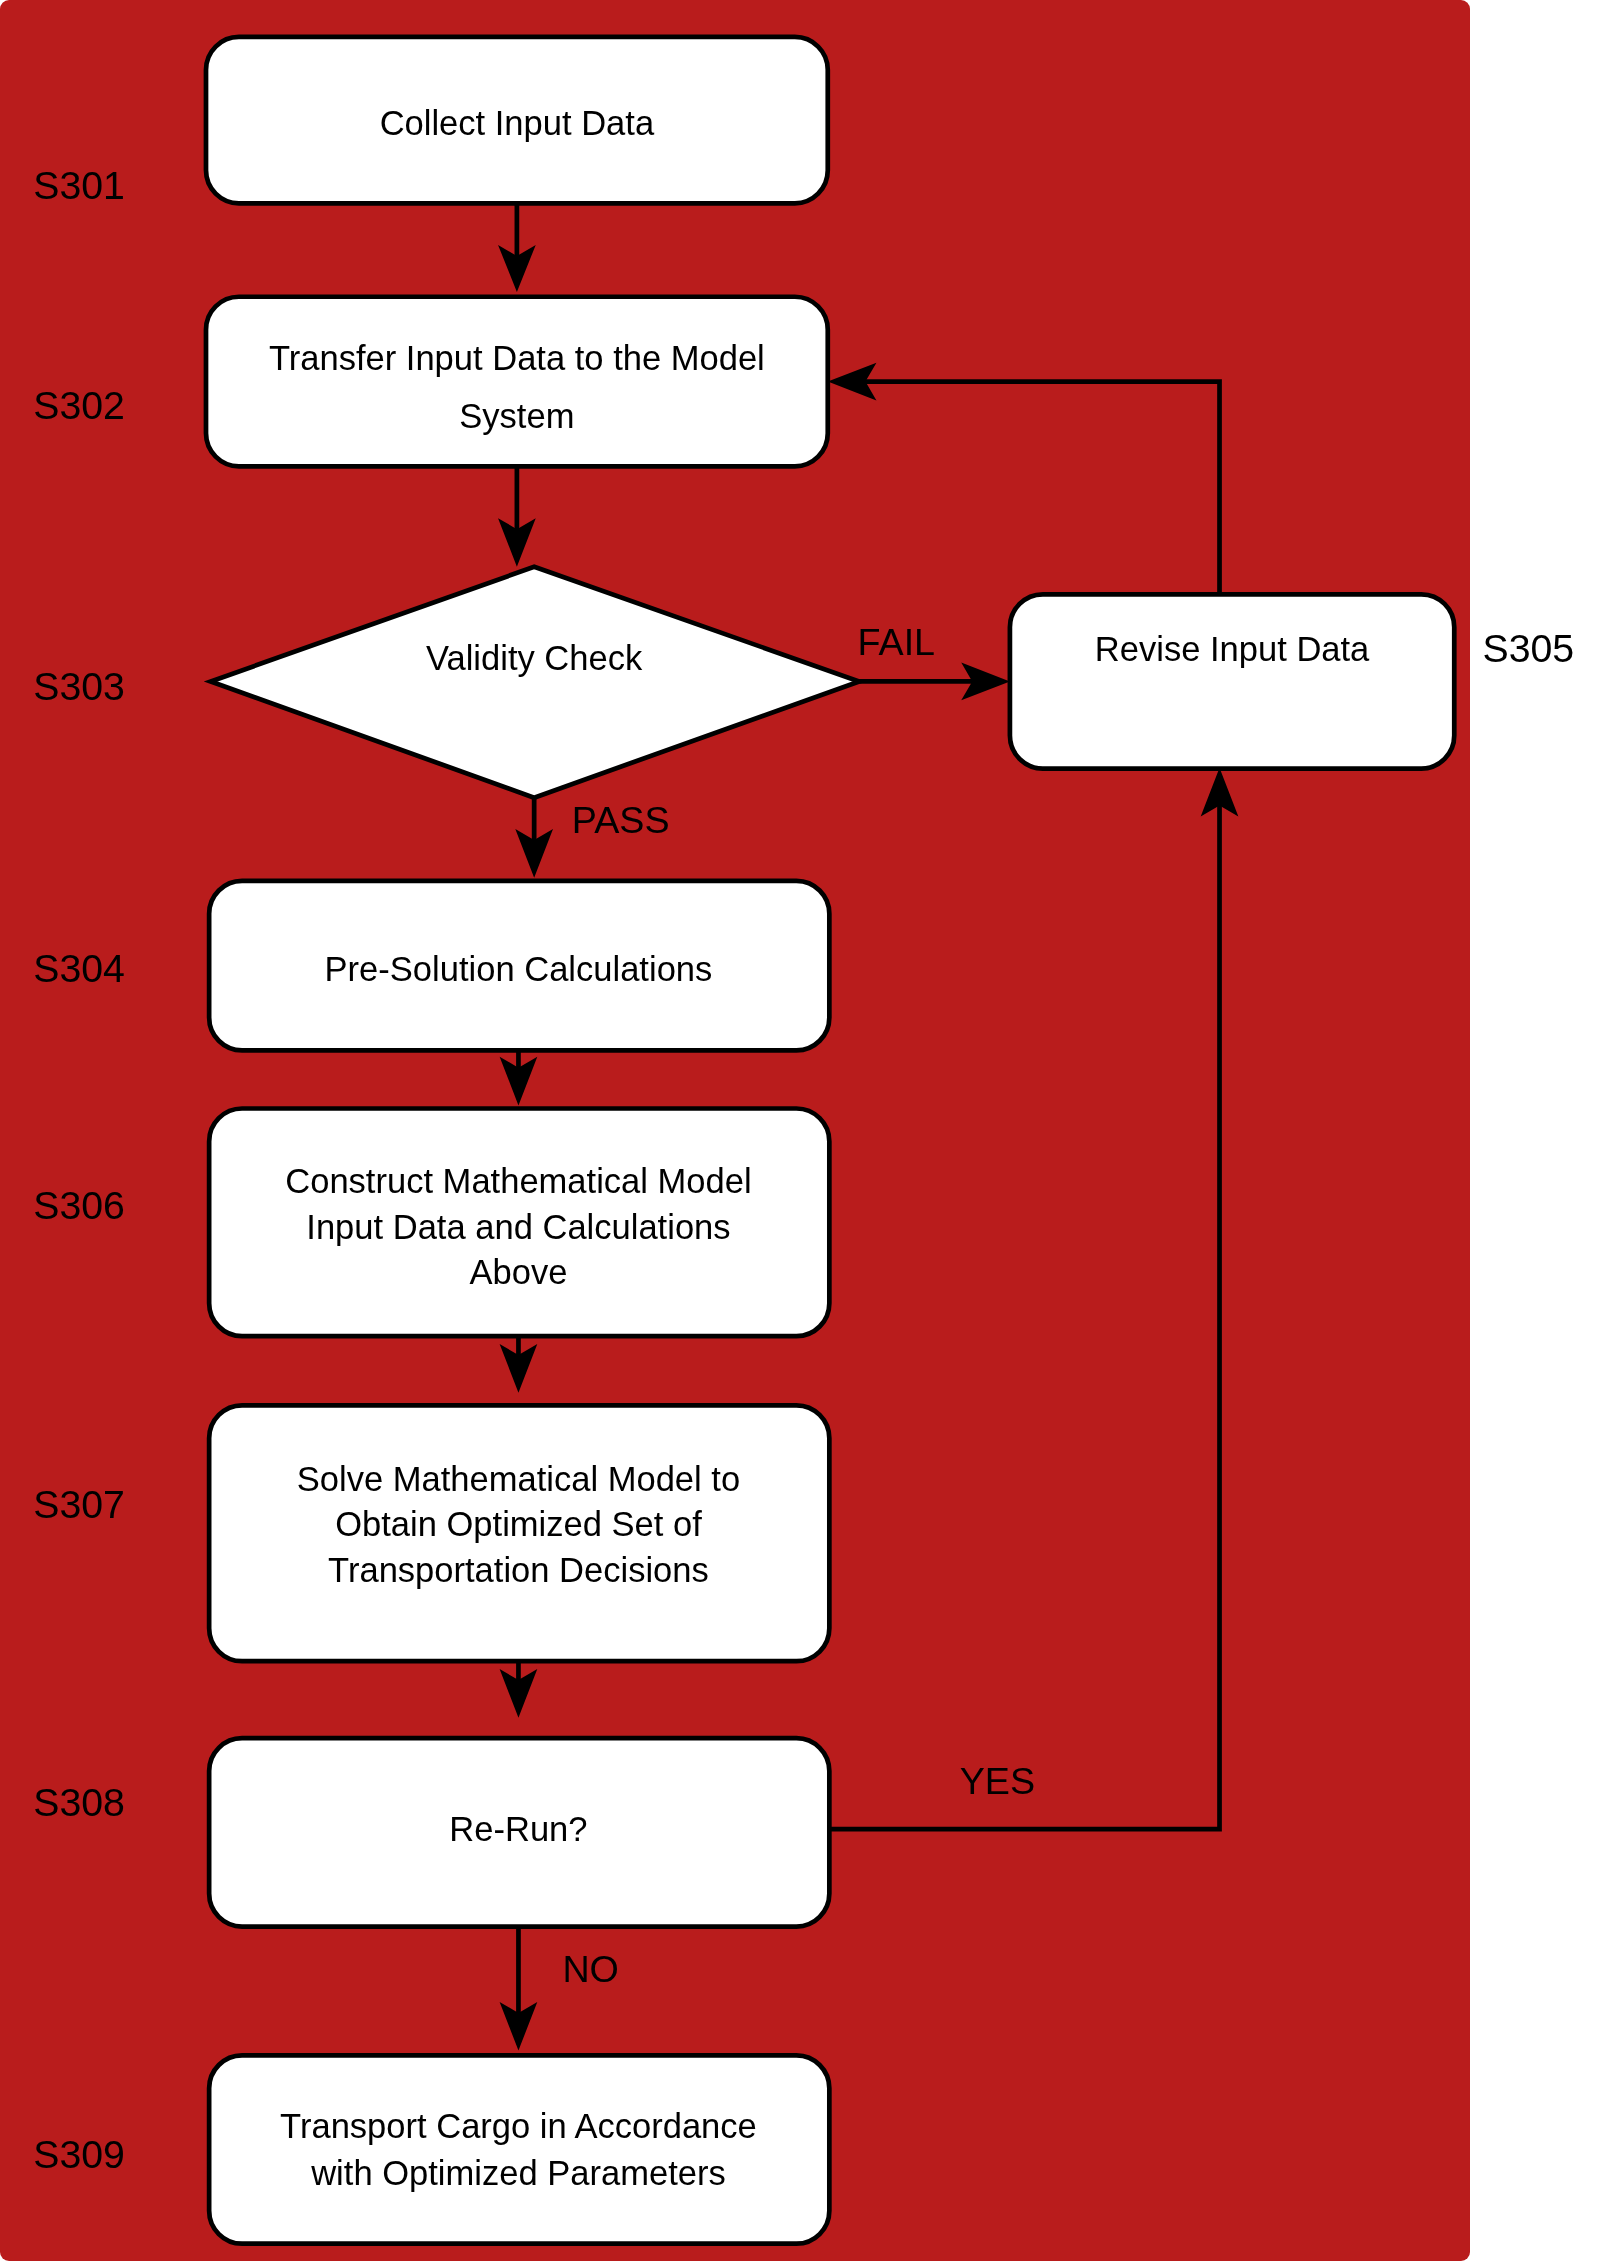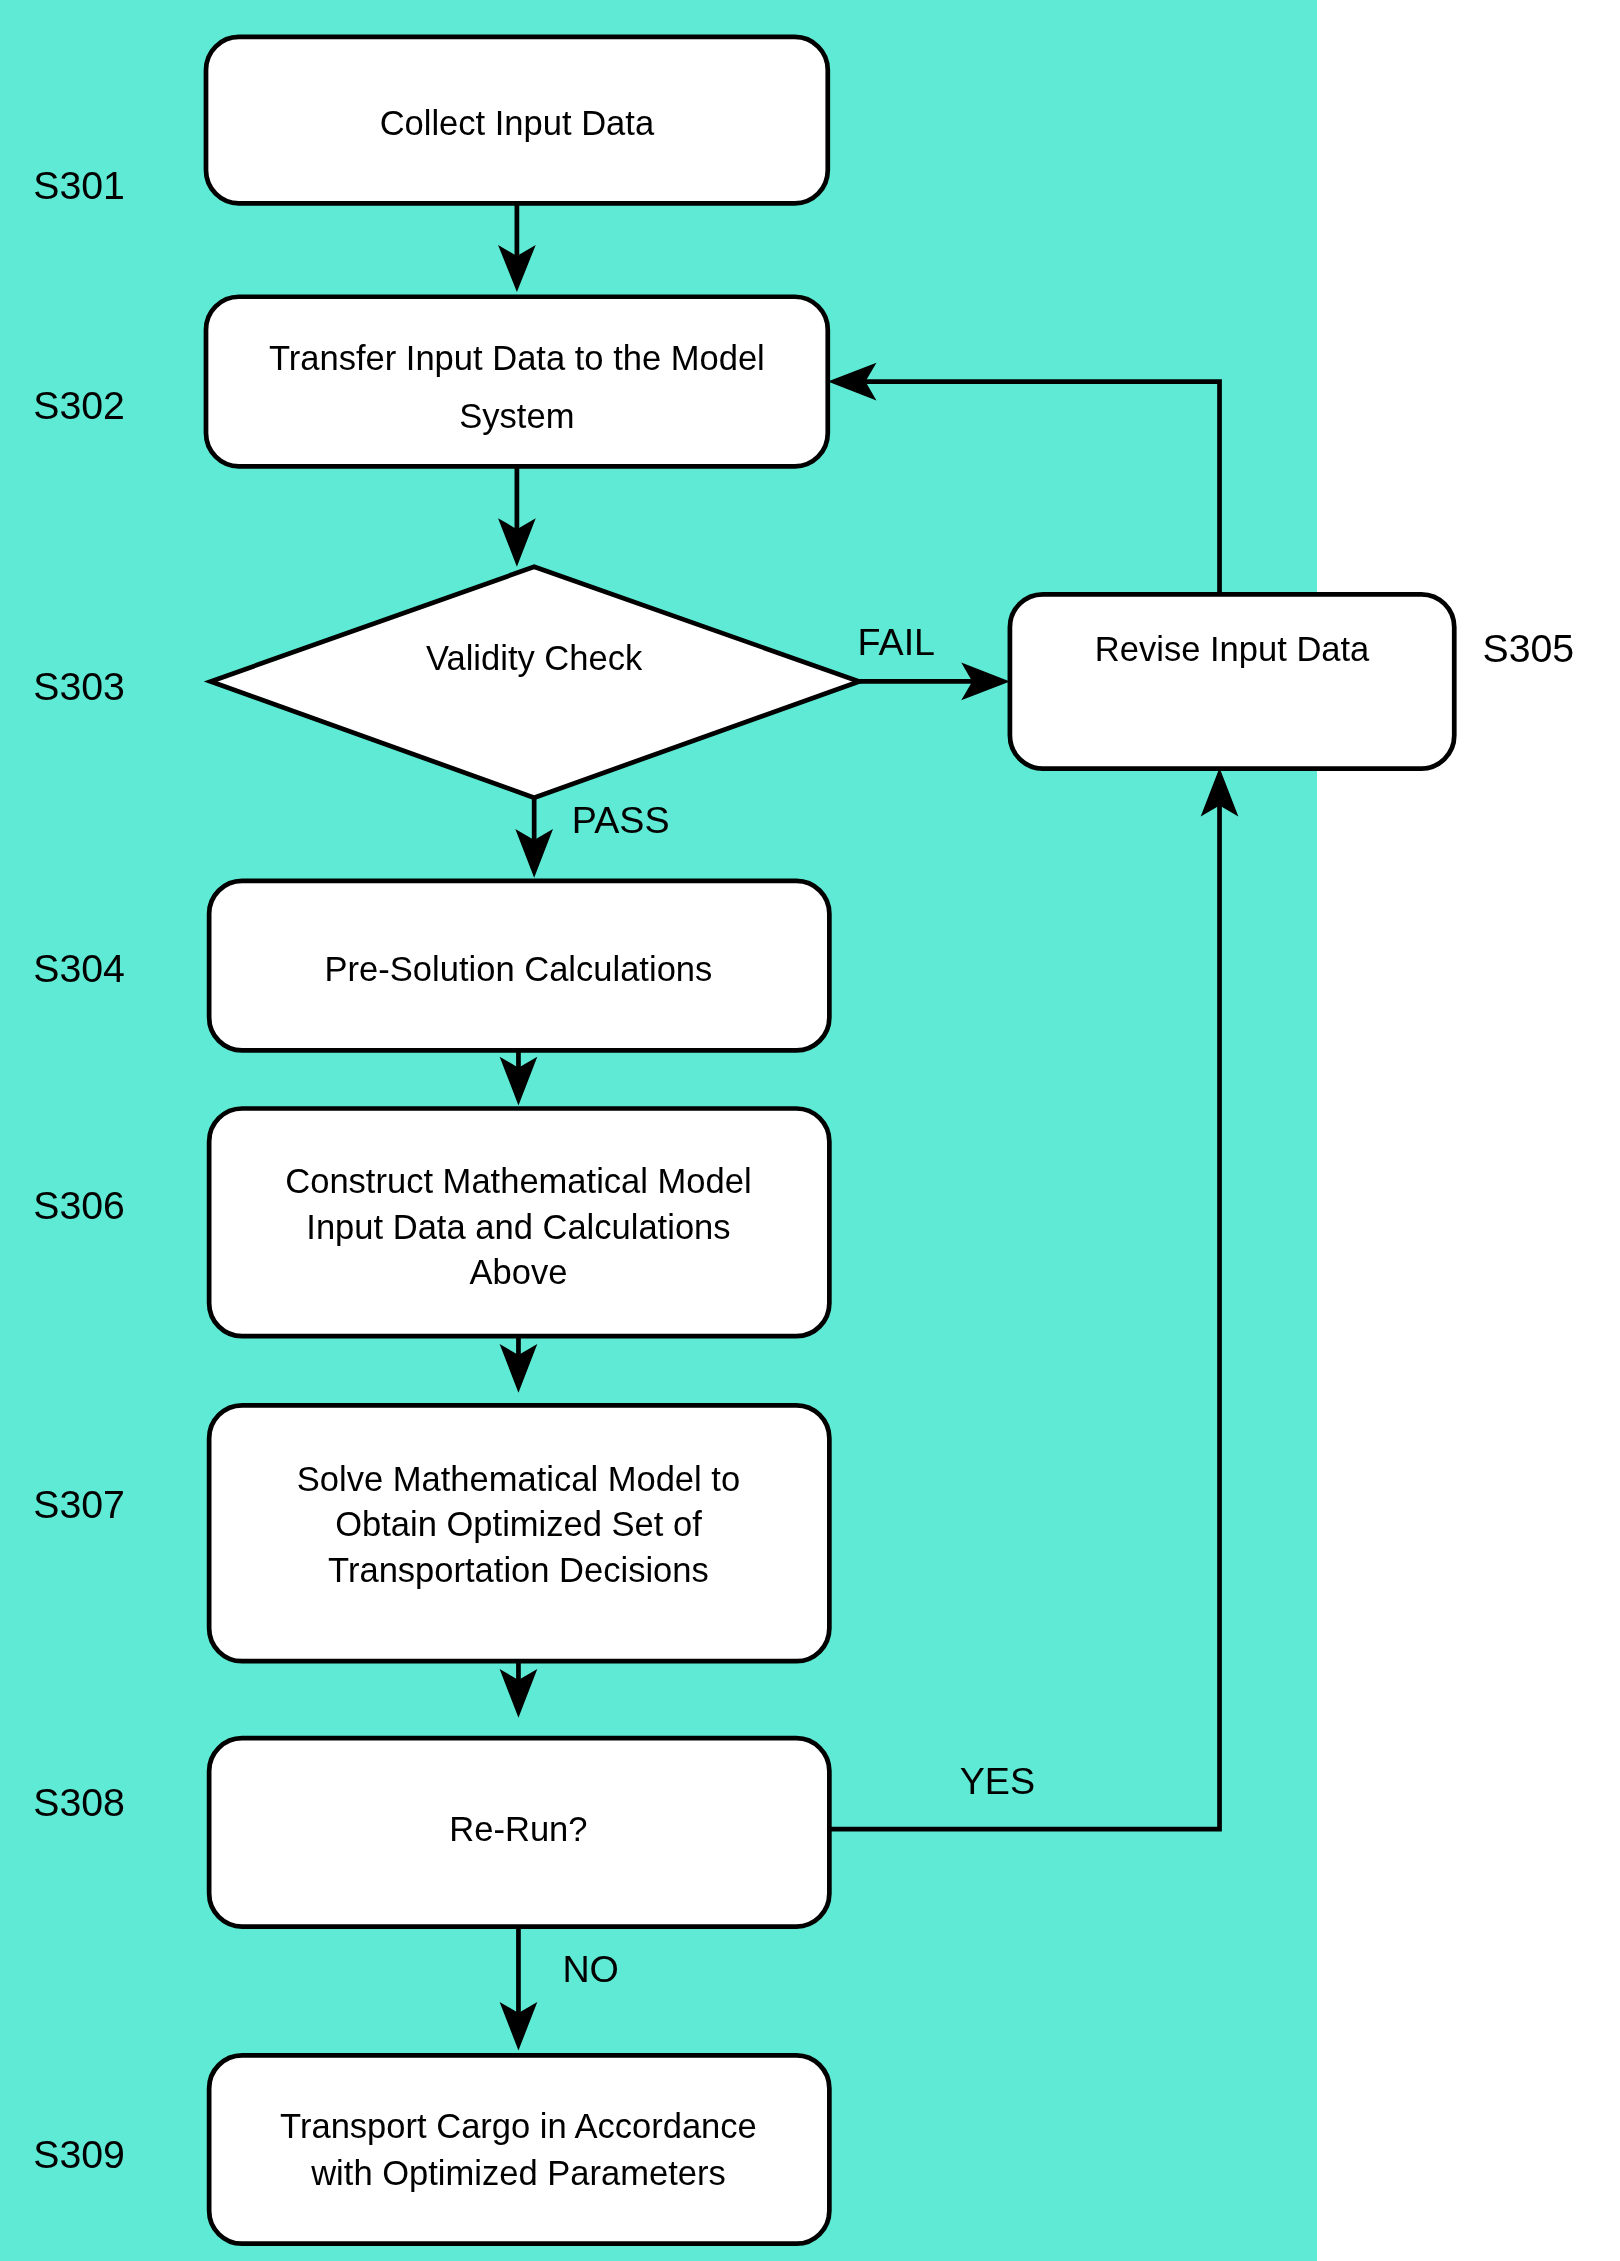--- a/index.html
+++ b/index.html
@@ -8,23 +8,24 @@
     background: #ffffff;
   }
   body {
     width: 1621px;
     height: 2261px;
     font-family: "Liberation Sans", sans-serif;
     overflow: hidden;
   }
   #flow-root {
     position: relative;
-    width: 1317px;
+    width: 1470px;
     height: 2261px;
-    background: #5eead4;
+    background: #b91c1c;
+    border-radius: 9px;
   }
   svg.flow-svg {
     position: absolute;
     left: 0;
     top: 0;
     width: 1621px;
     height: 2261px;
     display: block;
   }
   .node-shape {

